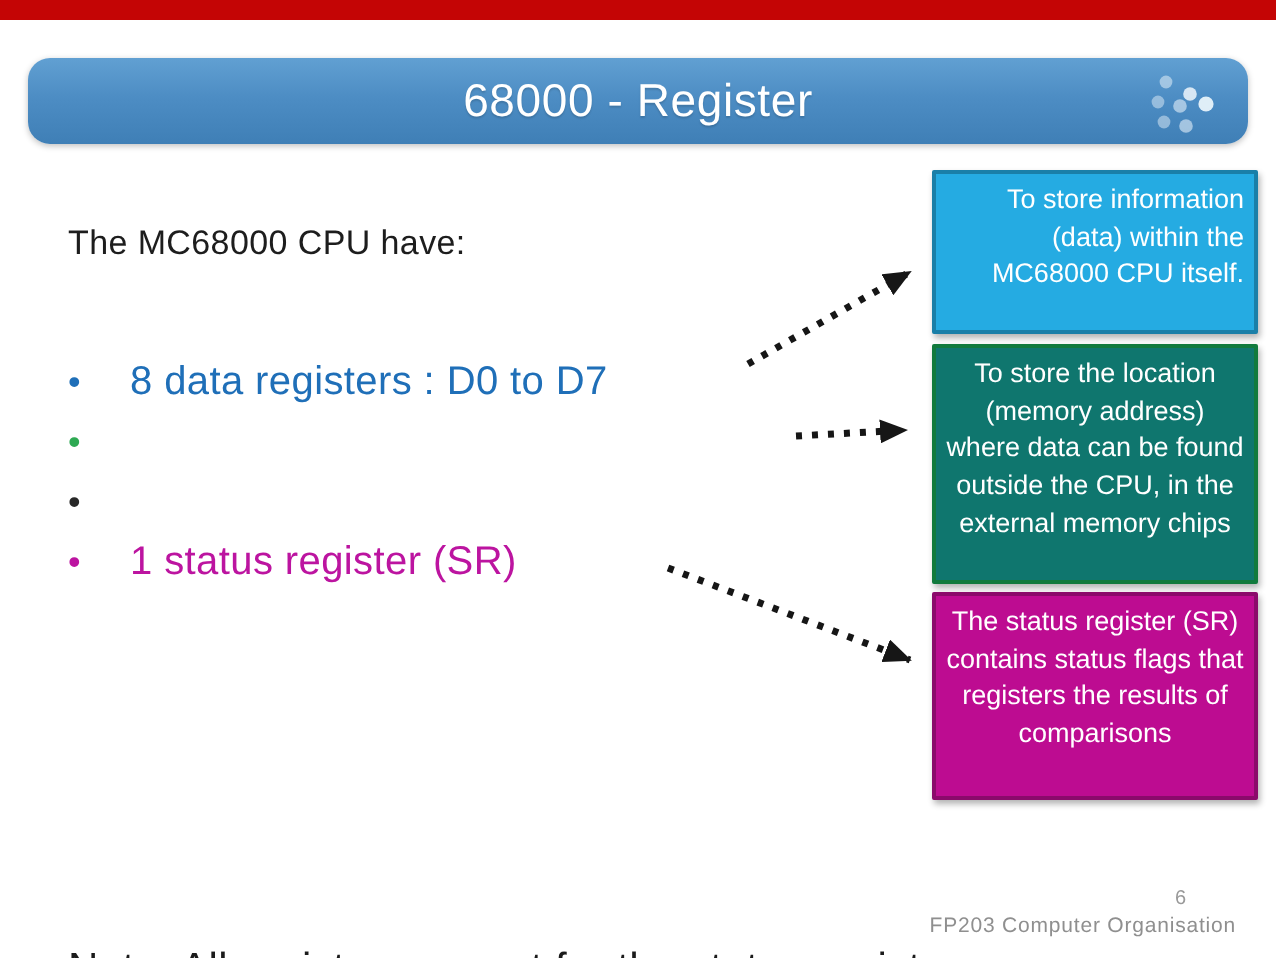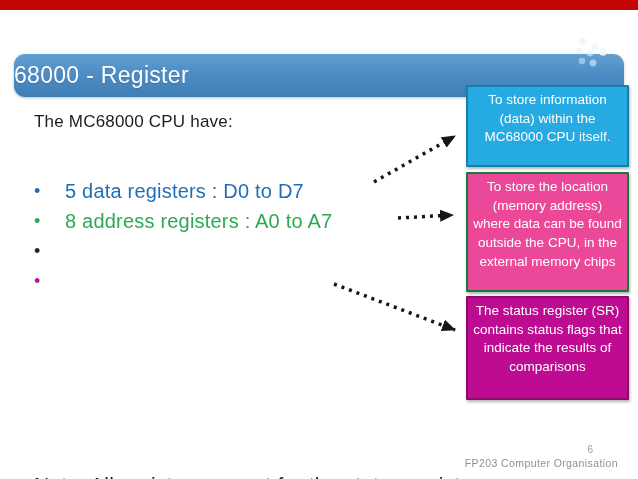--- a/index.html
+++ b/index.html
@@ -10,21 +10,21 @@
   }
   .top-strip{
     position:absolute;left:0;top:0;width:638px;height:10px;
     background:#c40505;
   }
   .titlebar{
     position:absolute;left:14px;top:29px;width:610px;height:43px;
     border-radius:11px;
     background:linear-gradient(180deg,#61a0d2 0%,#4d8dc4 45%,#3f7fb6 100%);
     box-shadow:0 1px 3px rgba(0,0,0,0.25);
-    display:flex;align-items:center;justify-content:flex-start;margin-top:25px;
+    display:flex;align-items:center;justify-content:center;
   }
   .title{
     color:#ffffff;font-size:23px;letter-spacing:0.3px;
     text-shadow:0 1px 1px rgba(0,0,0,0.15);
   }
   .dots-ornament{position:absolute;left:570px;top:33px;}
   .intro{
     position:absolute;left:34px;top:112px;
     font-size:17px;color:#1d1d1d;letter-spacing:0.2px;
   }
@@ -82,44 +82,44 @@
   <circle cx="33" cy="19" r="3.8" fill="rgba(240,248,253,0.90)"></circle>
   <circle cx="12" cy="28" r="3.2" fill="rgba(226,238,248,0.50)"></circle>
   <circle cx="23" cy="30" r="3.4" fill="rgba(226,238,248,0.60)"></circle>
 </svg>
 
 <div class="intro">The MC68000 CPU have:</div>
 
 <ul class="bullets">
   <li style="color: rgb(31, 111, 184);">
     <span class="marker">•</span>
-    <span>5 data registers : D0 to D7</span>
+    <span>8 data registers : D0 to D7</span>
   </li>
   <li style="color: rgb(46, 169, 83);">
     <span class="marker">•</span>
-    <span>8 address registers : A0 to A7</span>
   </li>
   <li style="color: rgb(40, 40, 40);">
     <span class="marker">•</span>
   </li>
   <li style="color: rgb(188, 20, 160);">
     <span class="marker">•</span>
+    <span>1 status register (SR)</span>
   </li>
 </ul>
 
-<div class="callout callout-1" style="background-color: rgb(37, 171, 226); border-color: rgb(26, 127, 168);">
+<div class="callout callout-1" style="background-color: rgb(37, 171, 226); border-color: rgb(26, 127, 168); text-align: right;">
   <span>To store information (data) within the MC68000 CPU itself.</span>
 </div>
 
-<div class="callout callout-2" style="background-color: #ec4899; border-color: rgb(17, 122, 61);">
+<div class="callout callout-2" style="background-color: #0f766e; border-color: rgb(17, 122, 61);">
   <span>To store the location (memory address) where data can be found outside the CPU, in the external memory chips</span>
 </div>
 
 <div class="callout callout-3" style="background-color: rgb(189, 12, 145); border-color: rgb(139, 10, 107);">
-  <span>The status register (SR) contains status flags that indicate the results of comparisons</span>
+  <span>The status register (SR) contains status flags that registers the results of comparisons</span>
 </div>
 
 <svg class="arrows" width="638" height="479">
   <defs>
     <marker id="ah" markerUnits="userSpaceOnUse" markerWidth="15" markerHeight="12" refX="13" refY="6" orient="auto">
       <path d="M0,0 L14,6 L0,12 Z" fill="#161616"></path>
     </marker>
   </defs>
   <line x1="374" y1="182" x2="455" y2="136" stroke="#161616" stroke-width="3.5" stroke-dasharray="3 5" marker-end="url(#ah)"></line>
   <line x1="398" y1="218" x2="453" y2="215" stroke="#161616" stroke-width="3.5" stroke-dasharray="3 5" marker-end="url(#ah)"></line>

